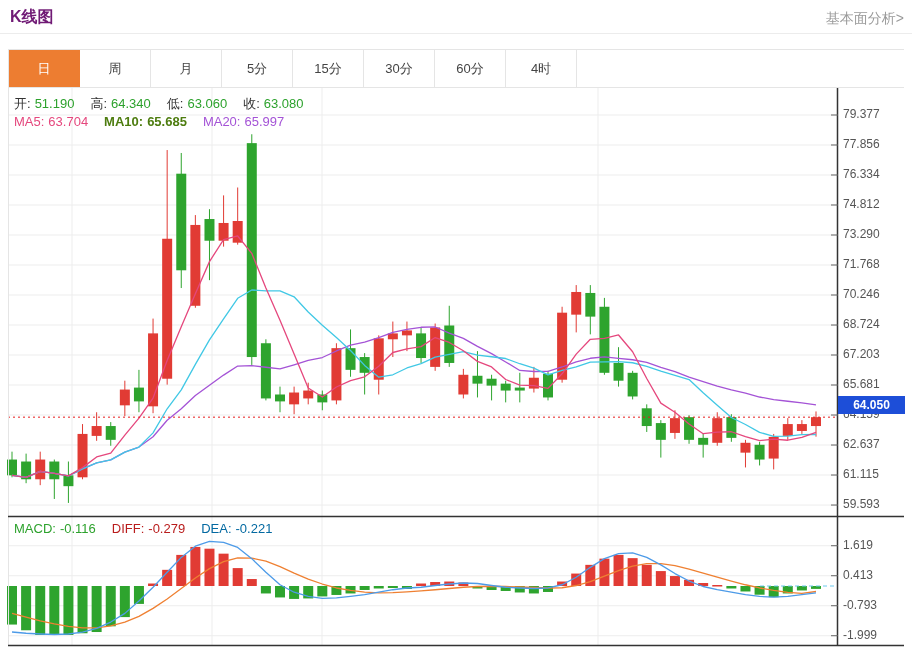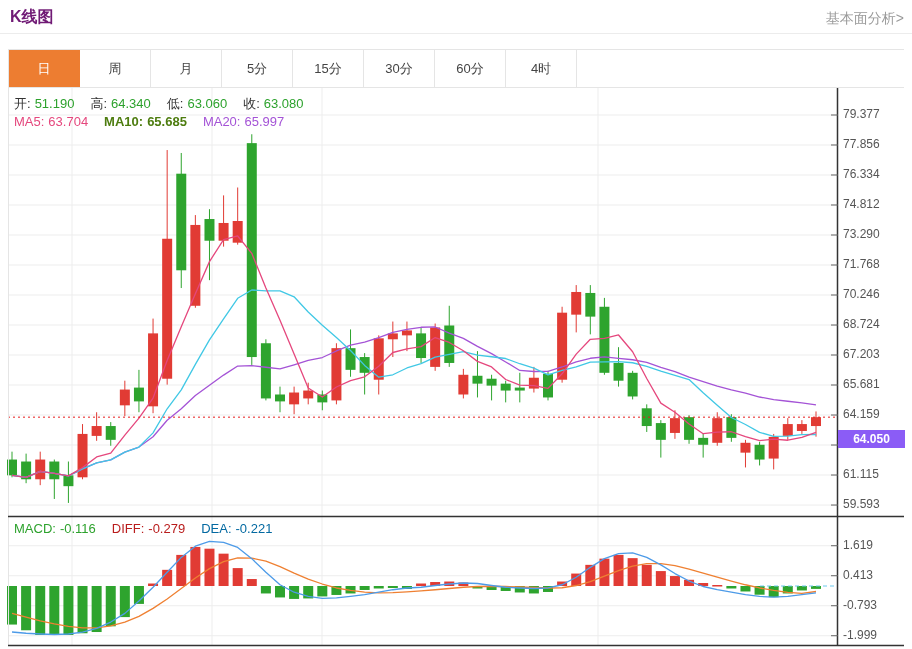--- a/index.html
+++ b/index.html
@@ -17,22 +17,22 @@
   .legend span{margin-right:4px;}
   .legend .grp{margin-right:16px;}
   .lg-dark{color:#333;}
   .lg-green{color:#2DA22D;}
   .lg-ma5{color:#E5477D;}
   .lg-ma10{color:#4d7c0f;font-weight:bold;}
   .lg-ma20{color:#A453D6;}
   .lg-macd{color:#2DA22D;}
   .lg-diff{color:#b91c1c;}
   .lg-dea{color:#0369a1;}
-  .price-badge{position:absolute;left:838px;top:430px;width:67px;height:18px;z-index:5;
-       background:#8b5cf6;color:#fff;font-size:12px;font-weight:bold;
+  .price-badge{position:absolute;left:838px;top:396px;width:67px;height:18px;z-index:5;
+       background:#1d4ed8;color:#fff;font-size:12px;font-weight:bold;
        display:flex;align-items:center;justify-content:center;}
 </style>
 </head>
 <body>
 
 <div class="hdr-title">K线图</div>
 <a class="hdr-link">基本面分析&gt;</a>
 <div class="hdr-divider"></div>
 
 <div class="tabs">

